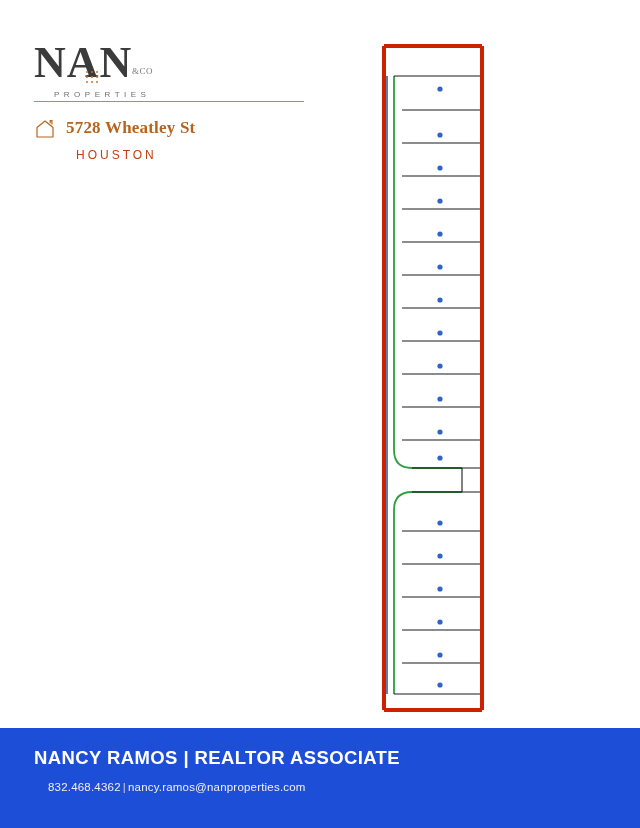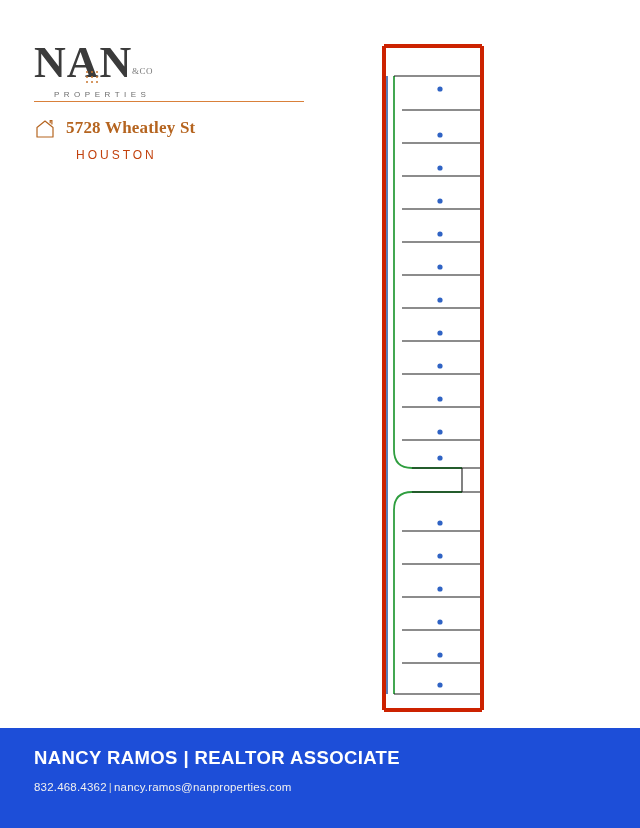--- a/index.html
+++ b/index.html
@@ -137,21 +137,21 @@
     position: absolute;
     left: 34px;
     top: 19px;
     font-size: 18.5px;
     font-weight: bold;
     color: #ffffff;
     letter-spacing: 0.4px;
   }
   .footer-contact {
     position: absolute;
-    left: 34px;
+    left: 48px;
     top: 53px;
     font-size: 11.5px;
     color: #f0f0f0;
     letter-spacing: 0.2px;
   }
   .footer-contact .sep {
     color: #cfcfcf;
     padding: 0 2px;
   }
 </style>

